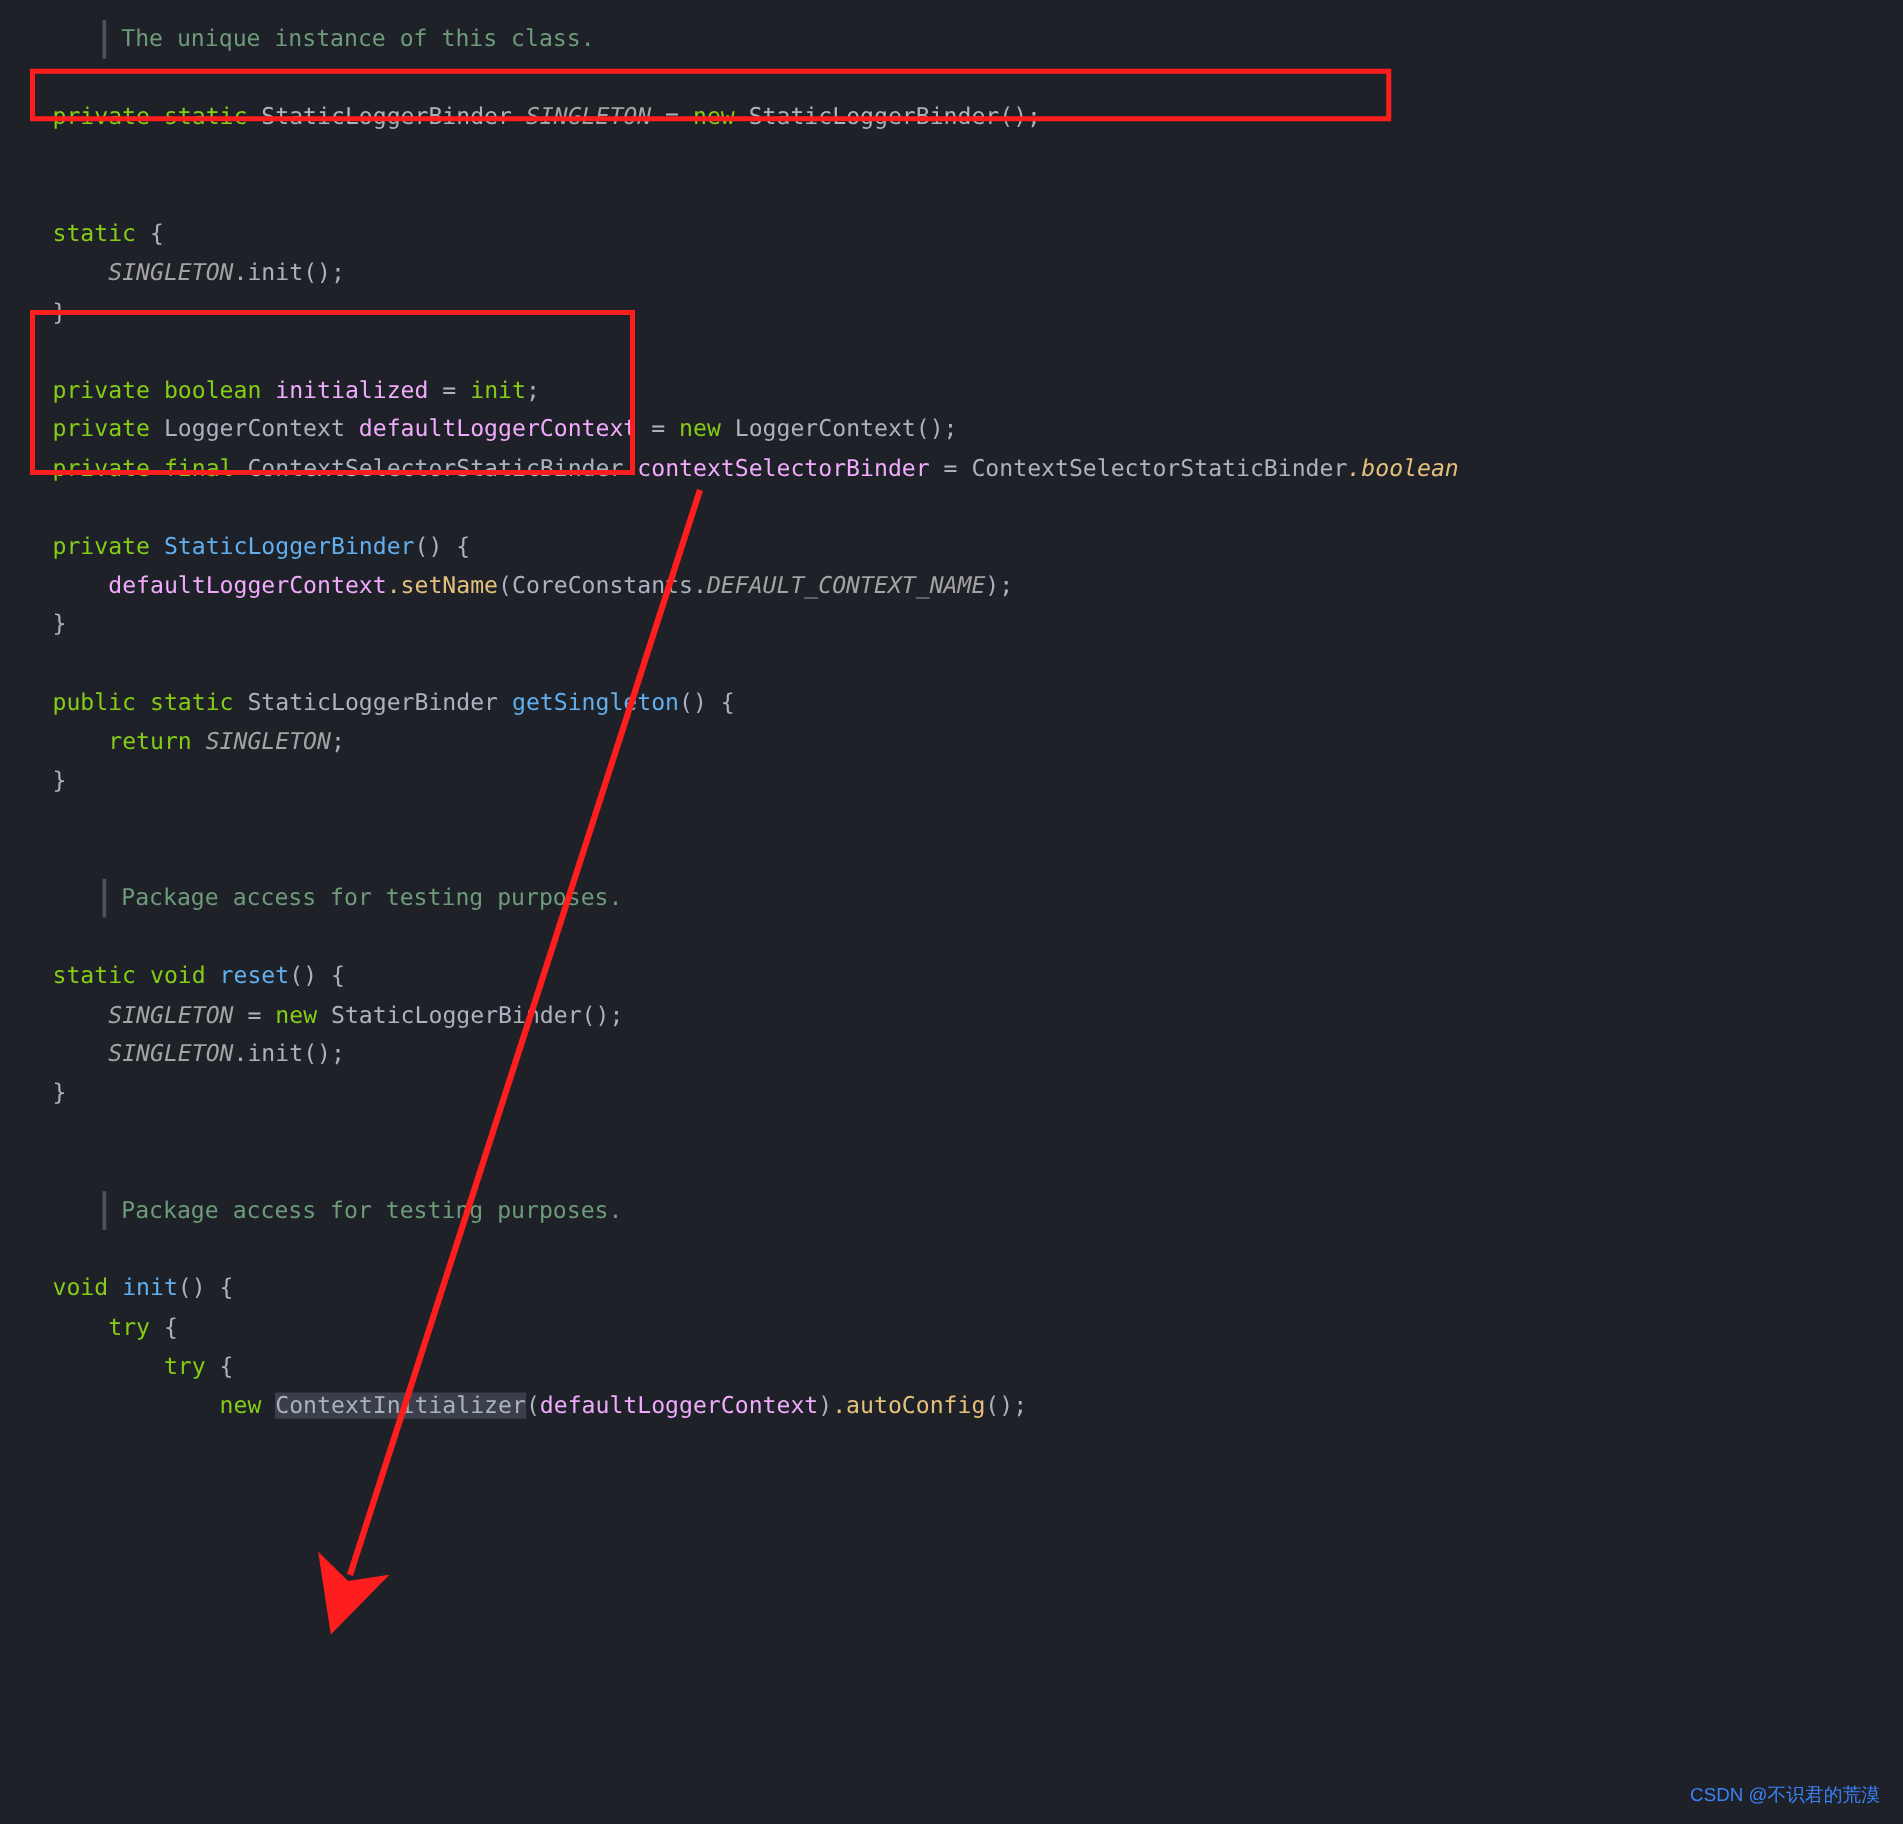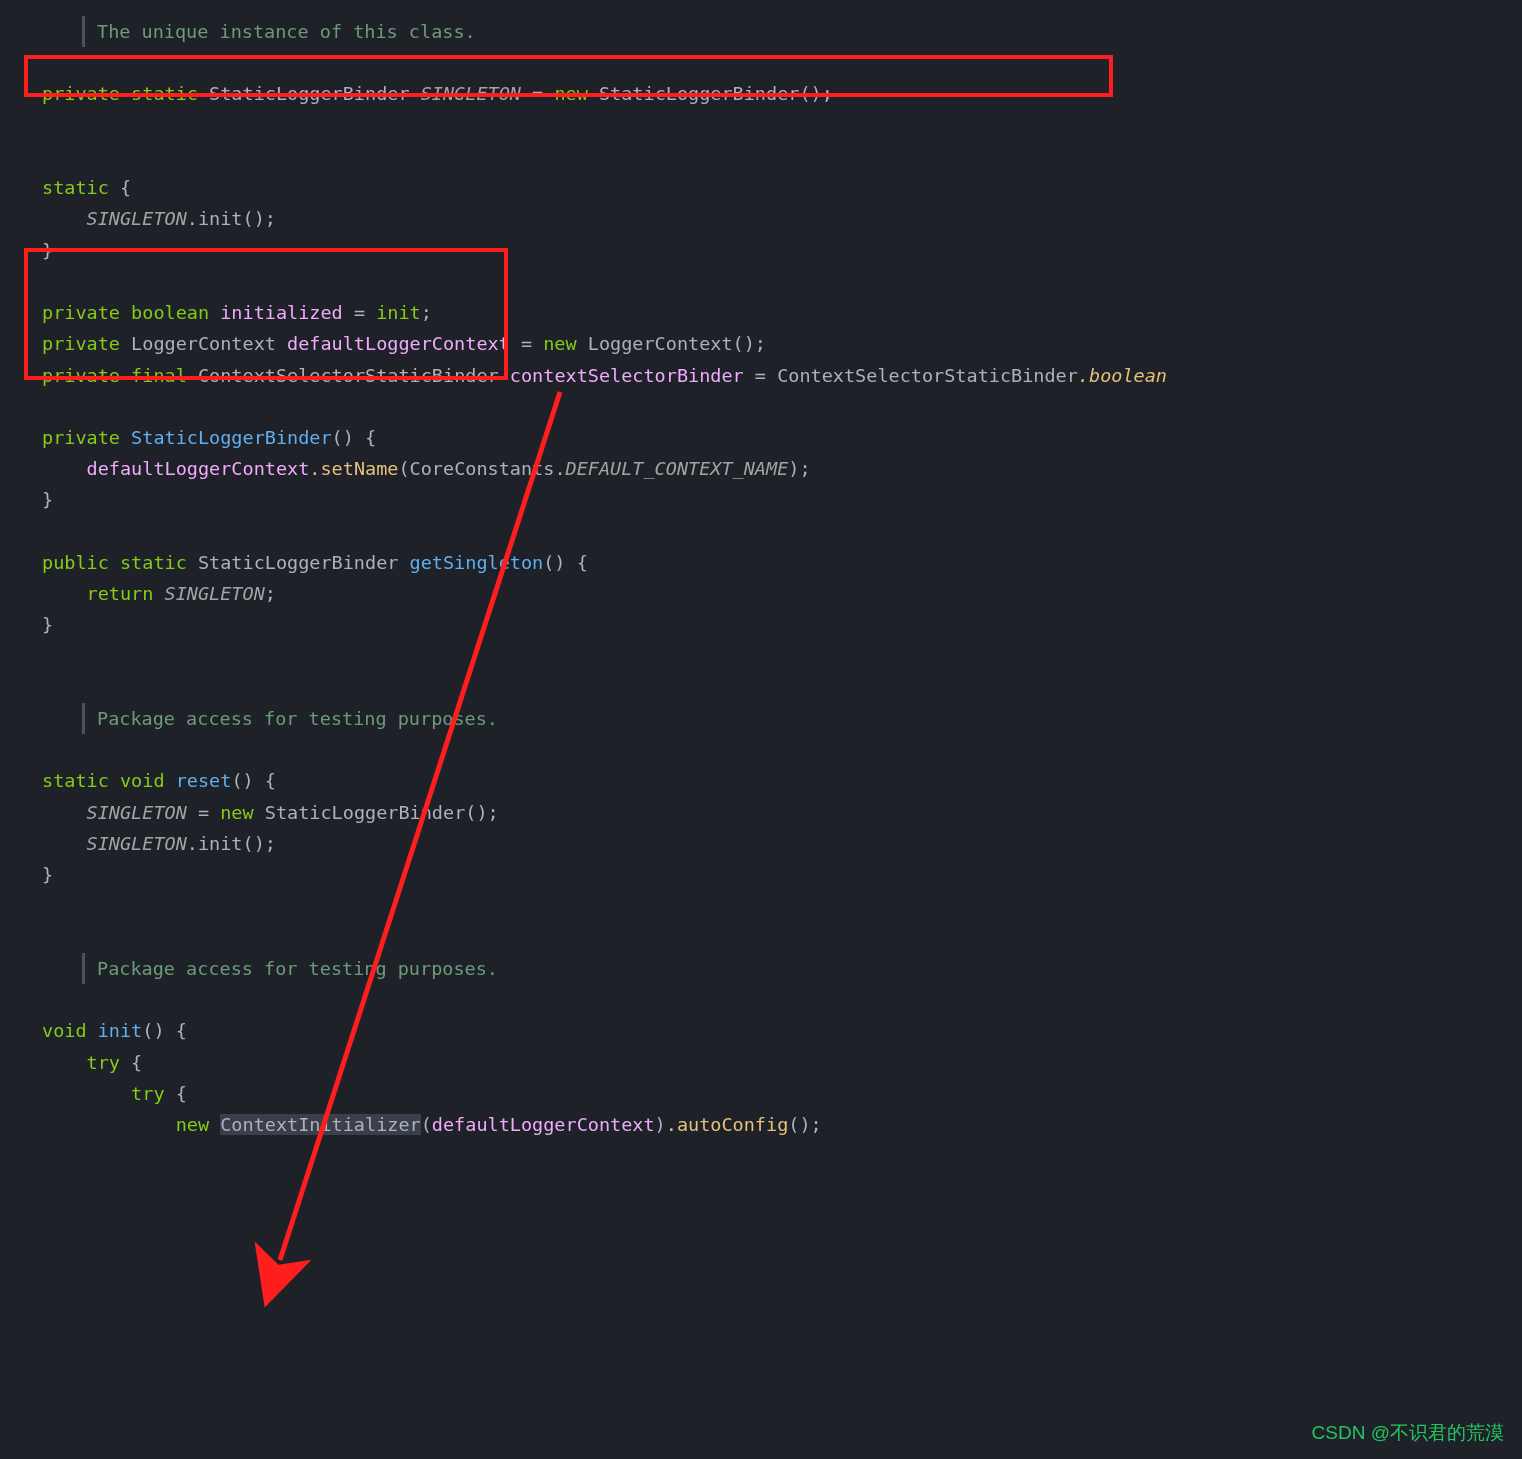--- a/index.html
+++ b/index.html
@@ -65,22 +65,22 @@
   .arrow-svg {
     position: absolute;
     left: 0;
     top: 0;
     pointer-events: none;
   }
   .watermark {
     position: absolute;
     right: 18px;
     bottom: 10px;
-    color: #22c55e;
-    font-size: 19px;
+    color: #3b82f6;
+    font-size: 15px;
     font-family: sans-serif;
   }
 </style>
 </head>
 <body>
 
 <div class="code-area">
 
   <div class="line"><span class="doc-comment">The unique instance of this class.</span></div>
   <div class="line"></div>

